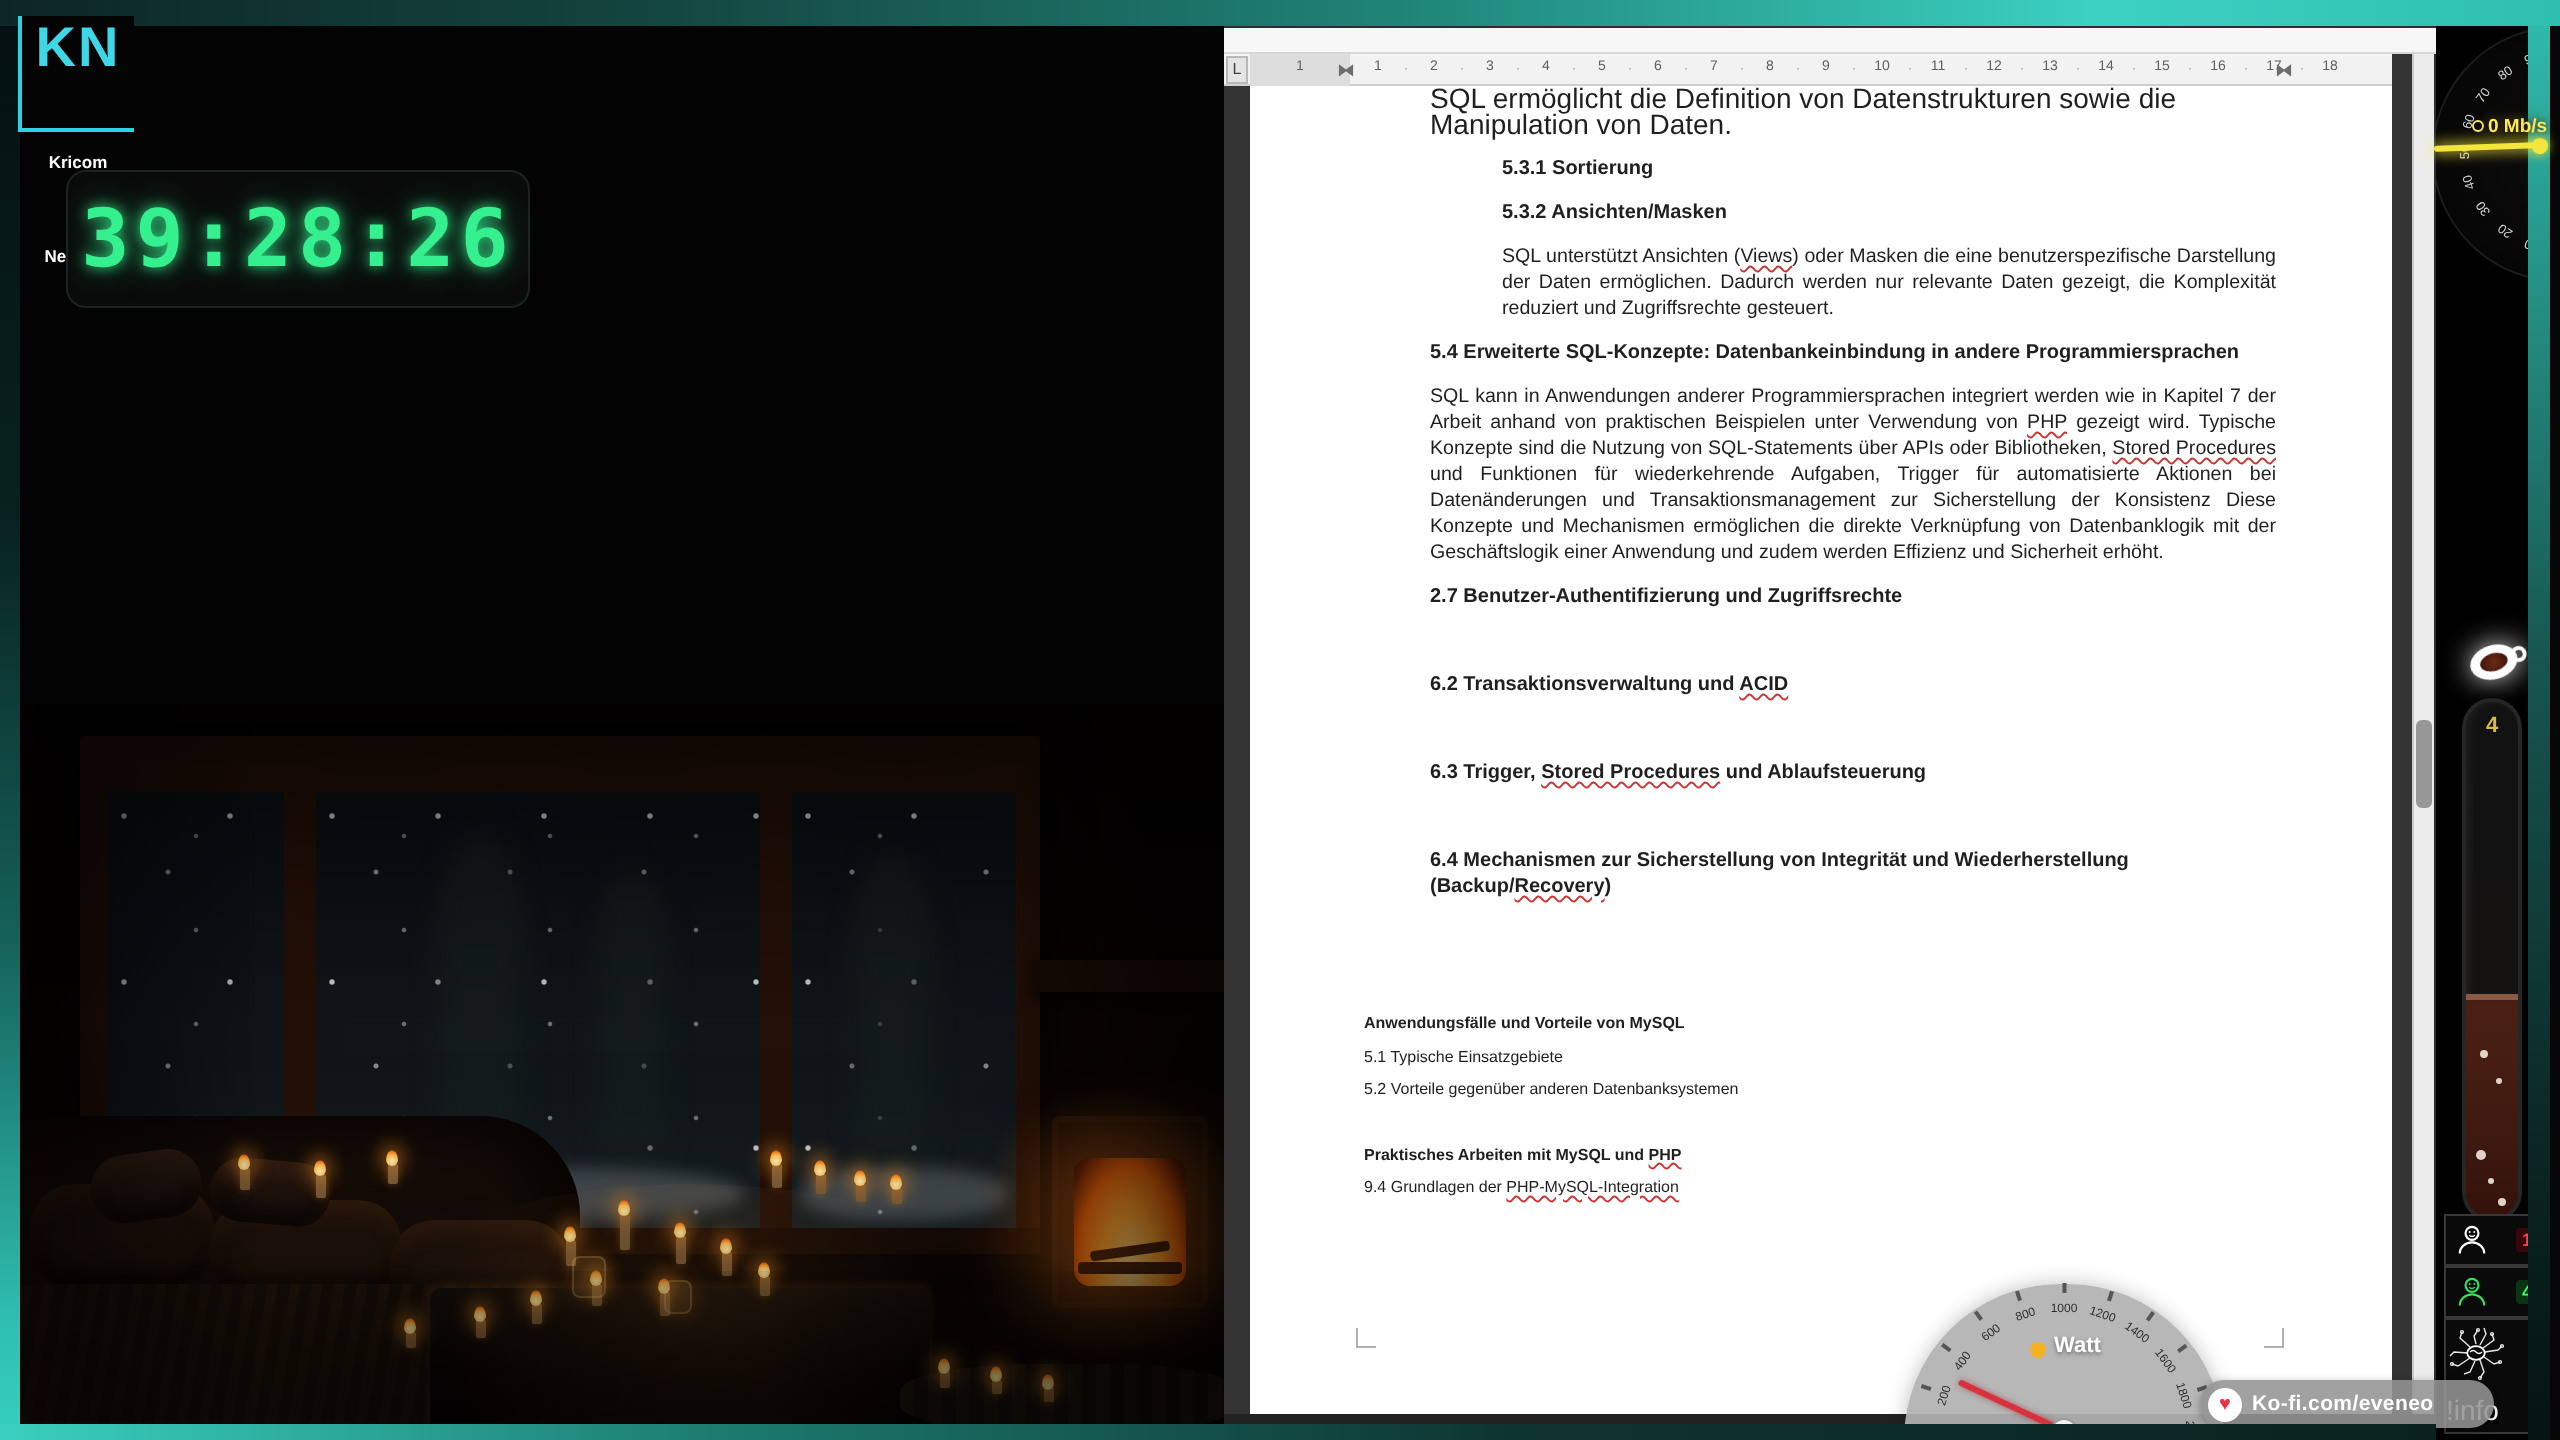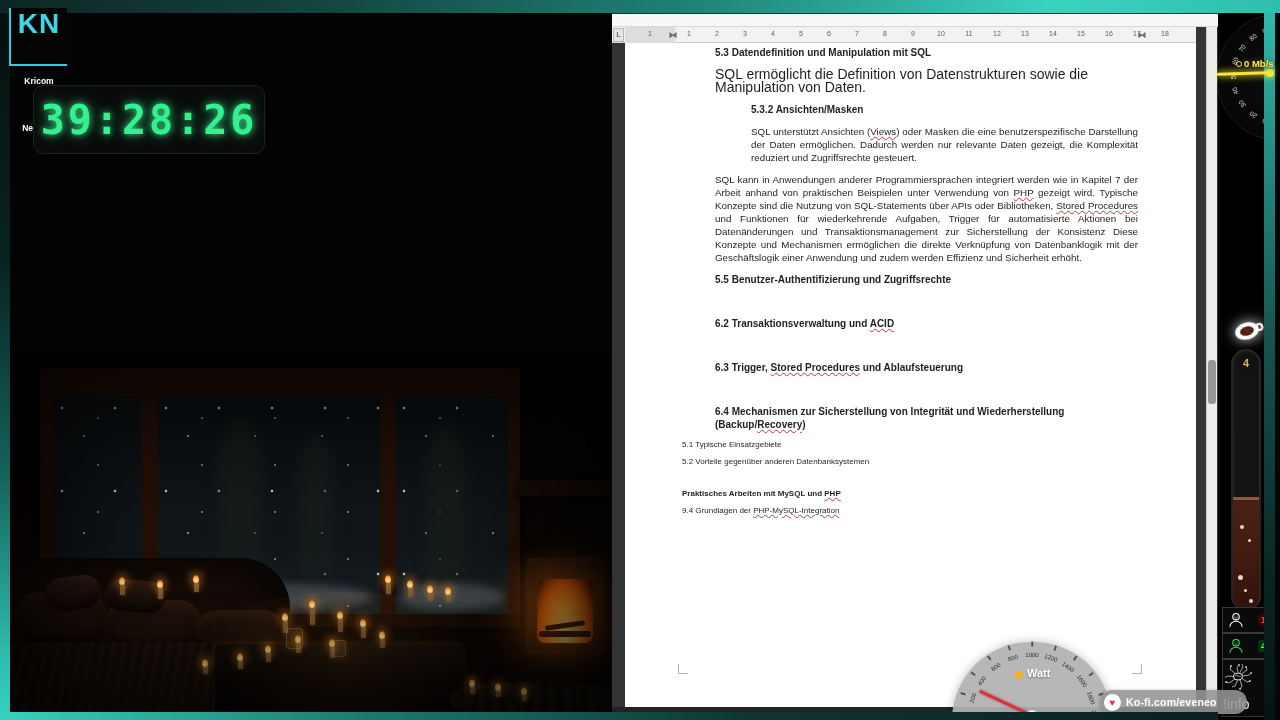--- a/index.html
+++ b/index.html
@@ -315,29 +315,31 @@
           <span class="rnum" style="left: 525px;">17</span>
           <span class="rdot" style="left: 511px;">·</span>
           <span class="rnum" style="left: 553px;">18</span>
           <span class="rdot" style="left: 539px;">·</span>
         </div>
       <div class="rmark" style="left:61px;">⧓</div>
       <div class="rmark" style="left:530px;">⧓</div>
     </div>
     <div class="page">
       <div id="doc-content">
-          <div class="dline s-h ind2" style="margin-top: 3px;"><span>5.3 Datendefinition und Manipulation mit SQL</span></div>
           <div class="dline s-p ind2"><span>SQL ermöglicht die Definition von Datenstrukturen sowie die Manipulation von Daten.</span></div>
+          <div class="dline s-h ind3"><span>5.3.1 Sortierung</span></div>
           <div class="dline s-h ind3"><span>5.3.2 Ansichten/Masken</span></div>
           <div class="dline s-pj ind3"><span>SQL unterstützt Ansichten (</span><span class="sp">Views</span><span>) oder Masken die eine benutzerspezifische Darstellung der Daten ermöglichen. Dadurch werden nur relevante Daten gezeigt, die Komplexität reduziert und Zugriffsrechte gesteuert.</span></div>
+          <div class="dline s-h ind2"><span>5.4 Erweiterte SQL-Konzepte: Datenbankeinbindung in andere Programmiersprachen</span></div>
           <div class="dline s-pj ind2"><span>SQL kann in Anwendungen anderer Programmiersprachen integriert werden wie in Kapitel 7 der Arbeit anhand von praktischen Beispielen unter Verwendung von </span><span class="sp">PHP</span><span> gezeigt wird. Typische Konzepte sind die Nutzung von SQL-Statements über APIs oder Bibliotheken, </span><span class="sp">Stored Procedures</span><span> und Funktionen für wiederkehrende Aufgaben, Trigger für automatisierte Aktionen bei Datenänderungen und Transaktionsmanagement zur Sicherstellung der Konsistenz Diese Konzepte und Mechanismen ermöglichen die direkte Verknüpfung von Datenbanklogik mit der Geschäftslogik einer Anwendung und zudem werden Effizienz und Sicherheit erhöht.</span></div>
-          <div class="dline s-h ind2"><span>5.5 Benutzer-Authentifizierung und Zugriffsrechte</span></div>
+          <div class="dline s-h ind2"><span>2.7 Benutzer-Authentifizierung und Zugriffsrechte</span></div>
           <div class="dline s-h ind2" style="margin-top: 31px;"><span>6.2 Transaktionsverwaltung und </span><span class="sp">ACID</span></div>
           <div class="dline s-h ind2" style="margin-top: 31px;"><span>6.3 Trigger, </span><span class="sp">Stored Procedures</span><span> und Ablaufsteuerung</span></div>
           <div class="dline s-h ind2" style="margin-top: 31px;"><span>6.4 Mechanismen zur Sicherstellung von Integrität und Wiederherstellung (Backup/</span><span class="sp">Recovery</span><span>)</span></div>
+          <div class="dline s-hs ind1" style="margin-top: 57px;"><span>Anwendungsfälle und Vorteile von MySQL</span></div>
           <div class="dline s-ps ind1"><span>5.1 Typische Einsatzgebiete</span></div>
           <div class="dline s-ps ind1"><span>5.2 Vorteile gegenüber anderen Datenbanksystemen</span></div>
           <div class="dline s-hs ind1" style="margin-top: 22px;"><span>Praktisches Arbeiten mit MySQL und </span><span class="sp">PHP</span></div>
           <div class="dline s-ps ind1"><span>9.4 Grundlagen der </span><span class="sp">PHP-MySQL-Integration</span></div>
         </div>
       <div class="corner corner-l"></div>
       <div class="corner corner-r"></div>
     </div>
     <div class="doc-right-gap"></div>
     <div class="scroll-track">

